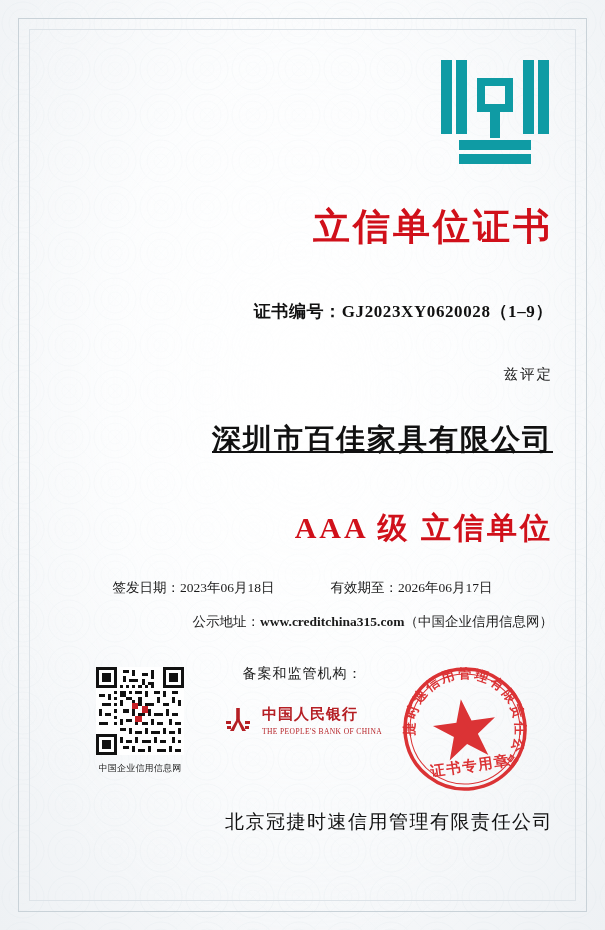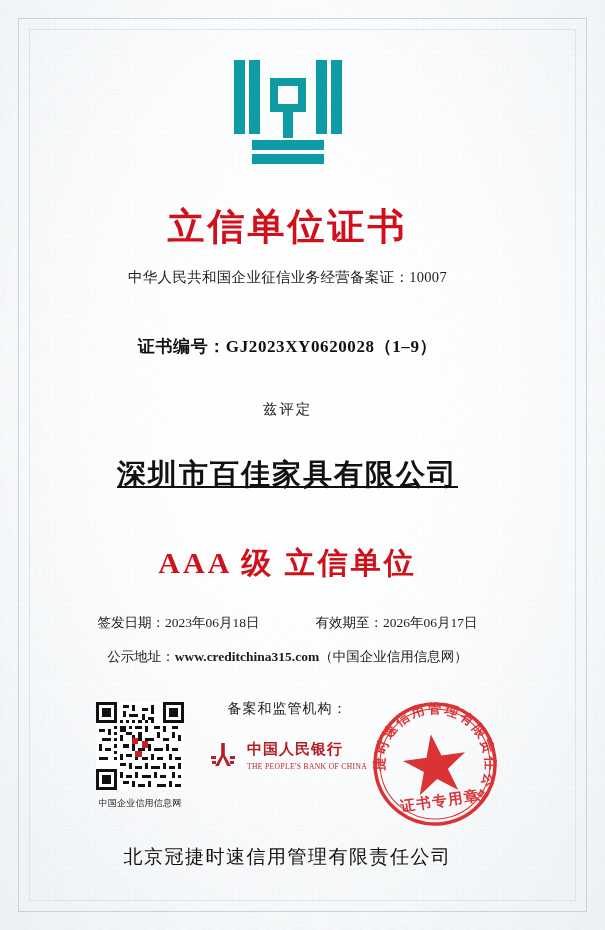--- a/index.html
+++ b/index.html
@@ -52,24 +52,24 @@
     border: 1px solid #dde3e8;
     box-sizing: border-box;
   }
 
   .content {
     position: absolute;
     left: 0; top: 0;
     width: 605px;
     height: 930px;
     box-sizing: border-box;
-    padding: 40px 82px 36px 52px;
+    padding: 40px 52px 36px 52px;
     display: flex;
     flex-direction: column;
-    align-items: center;
+    align-items: flex-end;
   }
 
   .logo {
     margin-top: 14px;
     margin-bottom: 10px;
   }
 
   .main-title {
     font-family: "Liberation Serif", serif;
     font-weight: bold;
@@ -291,21 +291,20 @@
           <rect x="53" y="58" width="10" height="26"></rect>
 
           <rect x="22" y="86" width="72" height="10"></rect>
           <rect x="22" y="100" width="72" height="10"></rect>
         </g>
       </svg>
     </div>
 
     <div class="main-title">立信单位证书</div>
 
-    <div class="subtitle">中华人民共和国企业征信业务经营备案证：10007</div>
 
     <div class="cert-number">证书编号：GJ2023XY0620028（1–9）</div>
 
     <div class="hereby">兹评定</div>
 
     <div class="company-name">深圳市百佳家具有限公司</div>
 
     <div class="grade">AAA 级 立信单位</div>
 
     <div class="dates-row">

